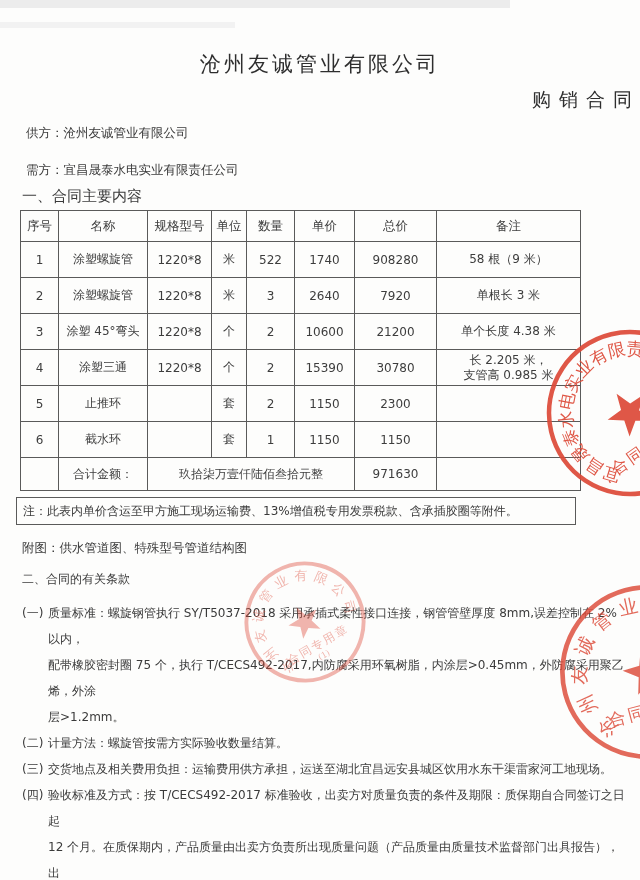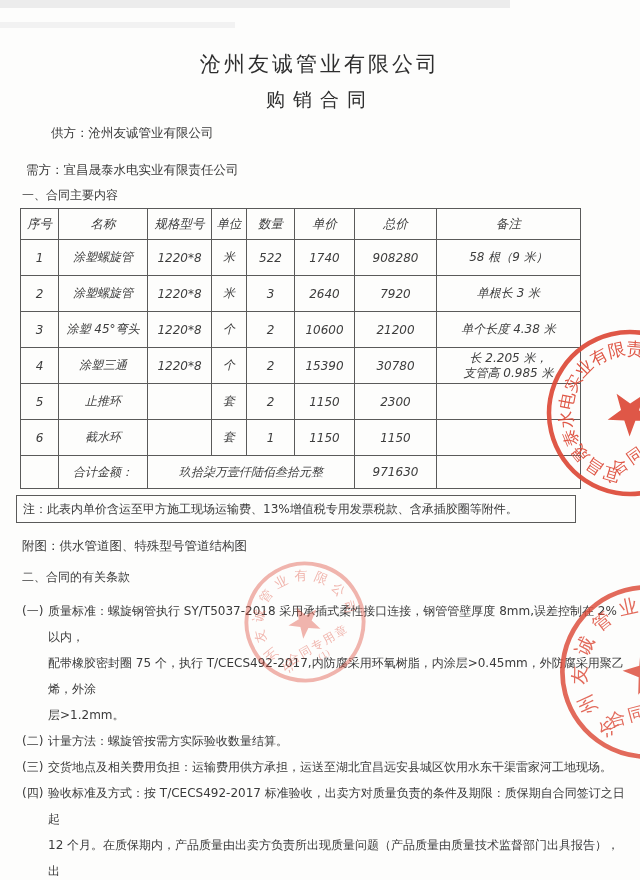--- a/index.html
+++ b/index.html
@@ -4,32 +4,32 @@
 <style>
   html,body{margin:0;padding:0;}
   body{width:640px;height:880px;background:#e9e9e9;font-family:"DejaVu Sans","Liberation Sans",sans-serif;}
   .page{position:relative;width:640px;height:880px;background:#fdfdfc;overflow:hidden;color:#3a3a3a;}
   .scan-strip{position:absolute;background:#ececec;}
   .strip1{left:0;top:6;width:510px;height:8px;}
   .strip2{left:0;top:22px;width:235px;height:6px;background:#f2f2f2;}
 
   .title{margin:50px 0 0 0;text-align:center;font-family:"DejaVu Serif","Liberation Serif",serif;
          font-size:21px;letter-spacing:3px;color:#2e2e2e;}
-  .subtitle{margin:9px 0 0 0;text-align:center;font-family:"DejaVu Serif","Liberation Serif",serif;
+  .subtitle{margin:9px 0 0 0;text-align:right;font-family:"DejaVu Serif","Liberation Serif",serif;
          font-size:19px;letter-spacing:8px;color:#2e2e2e;}
 
-  .info-row{display:flex;justify-content:space-between;margin:12px 24px 8px 26px;font-size:12.5px;text-align:center;}
+  .info-row{display:flex;justify-content:space-between;margin:12px 24px 8px 26px;font-size:12.5px;}
   .party-line{white-space:nowrap;}
   .party-buyer{margin-top:20px;}
   .meta-block{line-height:20px;font-size:12px;min-width:185px;}
 
-  .section-heading{margin:4px 0 0 22px;font-size:12px;}
+  .section-heading{margin:4px 0 0 22px;font-size:15px;}
 
   table.items{border-collapse:collapse;margin:4px 0 0 20px;width:560px;table-layout:fixed;
-              font-size:12px;color:#3d3d3d;font-style:italic;}
+              font-size:12px;color:#3d3d3d;}
   table.items th,table.items td{border:1px solid #5a5a5a;text-align:center;padding:2px 2px;
               overflow:hidden;font-weight:normal;}
   table.items th{height:26px;font-size:12.5px;}
   table.items td{height:31px;}
   td.remark-cell{white-space:pre-line;line-height:15px;}
   tr.total-row td{height:28px;}
 
   .note-box{border:1px solid #5a5a5a;margin:6px 0 0 16px;width:546px;padding:5px 6px;
             font-size:12px;line-height:16px;}
 

